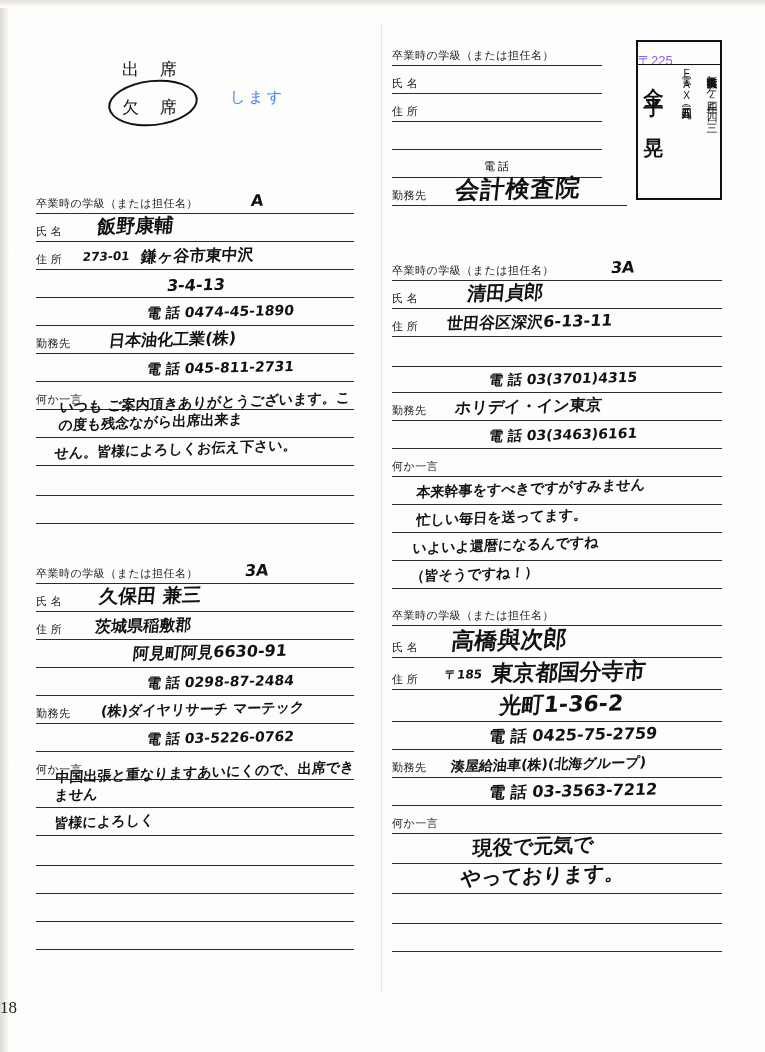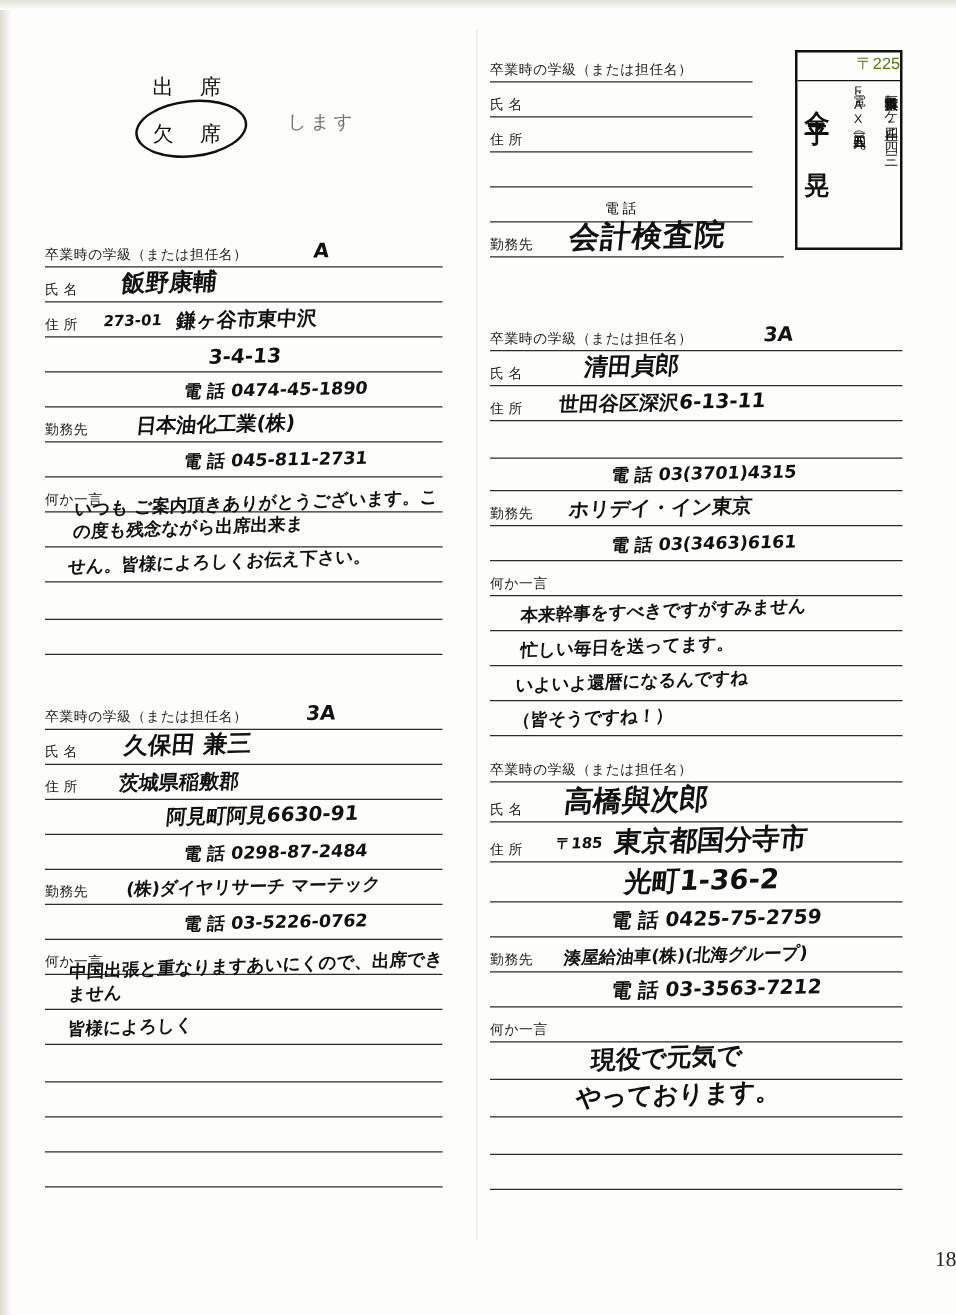--- a/index.html
+++ b/index.html
@@ -84,21 +84,21 @@
     font-size: 17px;
     letter-spacing: 8px;
     color: #111;
   }
   .attend-shi {
     position: absolute;
     left: 130px;
     top: 36px;
     font-size: 15px;
     letter-spacing: 3px;
-    color: #737373;
+    color: #3b82f6;
   }
   .ellipse {
     position: absolute;
     left: 8px;
     top: 28px;
     width: 86px;
     height: 42px;
     border: 2px solid #111;
     border-radius: 50%;
     transform: rotate(-6deg);
@@ -143,25 +143,25 @@
     box-sizing: border-box;
   }
   .stamp .inner-line {
     position: absolute;
     top: 22px;
     left: 0; right: 0;
     border-bottom: 1px solid #111;
   }
   .stamp .zip {
     position: absolute;
-    top: 0;
+    top: 10px;
     left: 0; right: 0;
-    text-align: right;
+    text-align: left;
     font-size: 13px;
-    color: #4d7c0f;
+    color: #8b5cf6;
   }
   .vtext {
     position: absolute;
     writing-mode: vertical-rl;
     text-orientation: upright;
     color: #111;
   }
   .stamp .addr-v {
     top: 26px;
     right: 3px;
@@ -181,21 +181,21 @@
     font-size: 20px;
     font-family: "DejaVu Sans", sans-serif;
     font-weight: 700;
     letter-spacing: 10px;
   }
 
   .pagenum {
     position: absolute;
     left: 0; right: 0;
     bottom: 34px;
-    text-align: right;
+    text-align: left;
     font-size: 17px;
     color: #222;
     font-family: "Liberation Serif", serif;
   }
 </style>
 </head>
 <body>
 
 <div id="page">
   <div class="page-edge-left"></div>

